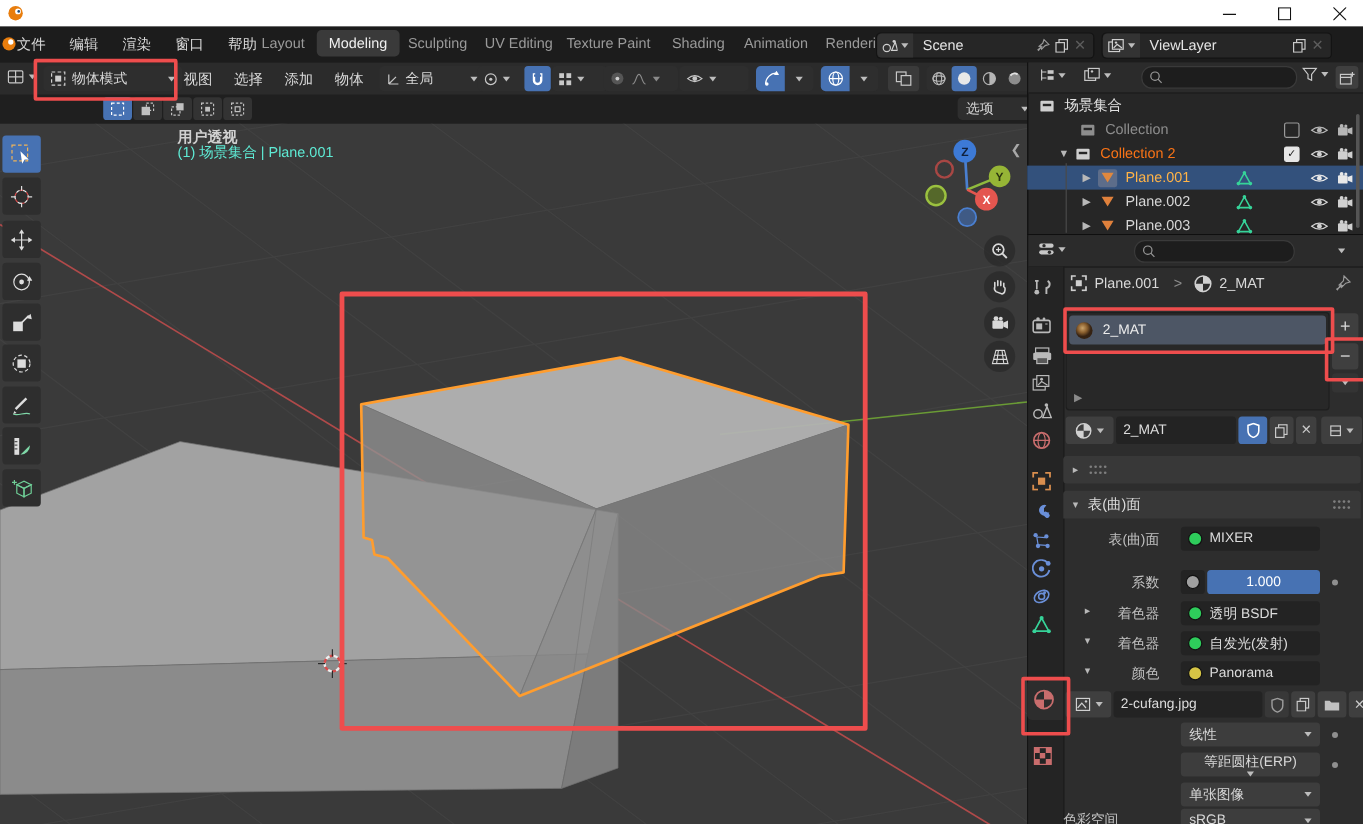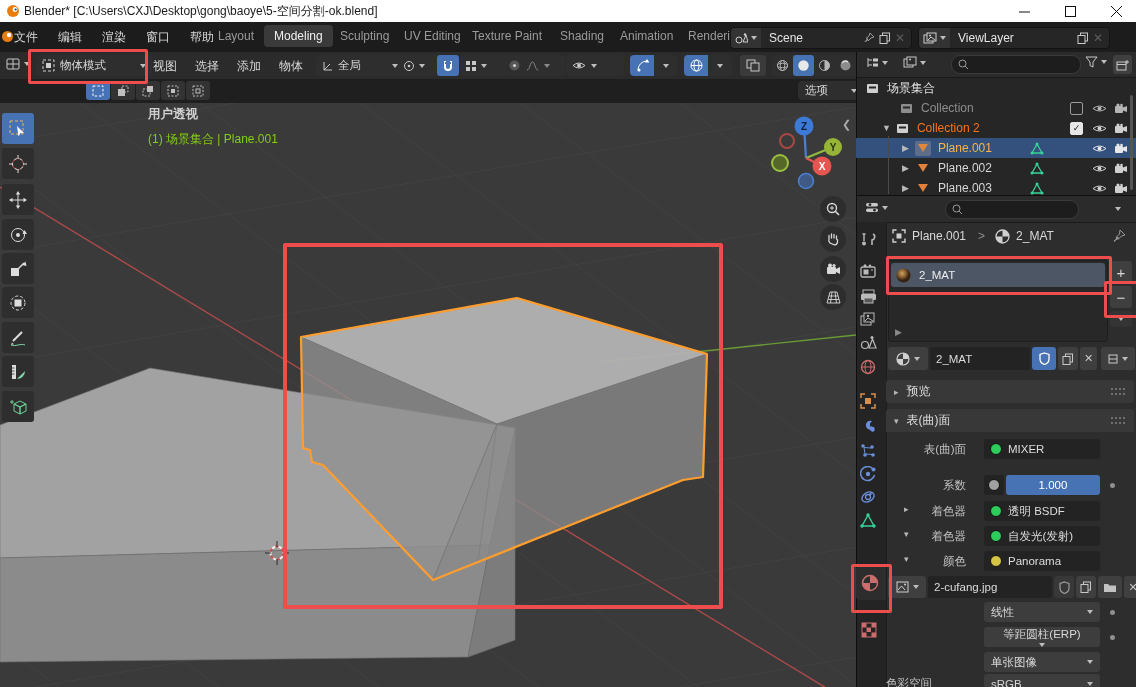--- a/index.html
+++ b/index.html
@@ -28,21 +28,20 @@
 <div id="app">
 
   <div class="abs" style="left:0;top:0;width:1136px;height:22px;background:#ffffff;border-bottom:1px solid #d8d8d8;">
     <span class="abs" style="left:6px;top:4px;">
       <svg width="14" height="14">
           <circle cx="7" cy="7" r="6" fill="#e87d0d"></circle>
           <circle cx="9" cy="5.5" r="2.4" fill="#fff"></circle>
           <circle cx="9.6" cy="5.5" r="1.1" fill="#1b4a7a"></circle>
         </svg>
     </span>
-    <span class="abs" style="left:24px;top:3px;color:#1a1a1a;font-size:12px;">Blender* [C:\Users\CXJ\Desktop\gong\baoye\5-空间分割-ok.blend]</span>
     <span class="abs" style="left:1004px;top:0;width:40px;height:22px;display:flex;align-items:center;justify-content:center;">
       <svg width="11" height="11">
           <line x1="0" y1="6" x2="11" y2="6" stroke="#111" stroke-width="1"></line>
         </svg>
     </span>
     <span class="abs" style="left:1050px;top:0;width:40px;height:22px;display:flex;align-items:center;justify-content:center;">
       <svg width="11" height="11">
           <rect x="0.5" y="0.5" width="10" height="10" fill="none" stroke="#111" stroke-width="1"></rect>
         </svg>
     </span>
@@ -330,21 +329,21 @@
         <circle cx="277" cy="450" r="6.5" fill="none" stroke="#d94c4c" stroke-width="2" stroke-dasharray="3.5 3.5"></circle>
         <circle cx="277" cy="450" r="6.5" fill="none" stroke="#eeeeee" stroke-width="2" stroke-dasharray="3.5 3.5" stroke-dashoffset="3.5"></circle>
         <line x1="277" y1="438" x2="277" y2="444" stroke="#2a2a2a"></line>
           <line x1="277" y1="456" x2="277" y2="462" stroke="#2a2a2a"></line>
         <line x1="265" y1="450" x2="271" y2="450" stroke="#2a2a2a"></line>
           <line x1="283" y1="450" x2="289" y2="450" stroke="#2a2a2a"></line>
       </g>
     </svg>
 
     <span class="abs" style="left:148px;top:3px;color:#d0d0d0;font-size:12.5px;font-weight:bold;">用户透视</span>
-    <span class="abs" style="left:148px;top:28px;color:#84cc16;font-size:12px;">(1) 场景集合 | Plane.001</span>
+    <span class="abs" style="left:148px;top:16px;color:#5eead4;font-size:12px;">(1) 场景集合 | Plane.001</span>
     <span class="abs" style="left:842px;top:15px;color:#a8a8a8;font-size:11px;">❮</span>
   </div>
 
   <div>
     <div class="abs btn" style="left:2px;top:113px;width:32px;height:31px;background:#4772b3;">
       <svg width="18" height="18">
           <rect x="1" y="1" width="13" height="13" fill="none" stroke="#f0b45a" stroke-dasharray="3 2"></rect>
           <polygon points="8,6 15,13 11.5,13 9.5,16.5" fill="#fff"></polygon>
         </svg>
     </div>
@@ -819,21 +818,20 @@
       <svg width="10" height="10">
           <rect x="1" y="1" width="8" height="8" fill="none" stroke="#c9c9c9"></rect>
           <line x1="1" y1="5" x2="9" y2="5" stroke="#c9c9c9"></line>
         </svg>
       <span class="chev"></span>
     </span>
   </div>
 
   <div class="abs row" style="left:886px;top:380px;width:248px;height:23px;background:#383838;border-radius:3px;padding:0 8px;box-sizing:border-box;">
     <span class="exp" style="margin-right:8px;">▸</span>
-    <span style="color:#dcdcdc;flex:1;">预览</span>
     <svg width="16" height="9">
         <g fill="#7e7e7e">
           <circle cx="2" cy="2" r="1.1"></circle>
           <circle cx="6" cy="2" r="1.1"></circle>
           <circle cx="10" cy="2" r="1.1"></circle>
           <circle cx="14" cy="2" r="1.1"></circle>
           <circle cx="2" cy="7" r="1.1"></circle>
           <circle cx="6" cy="7" r="1.1"></circle>
           <circle cx="10" cy="7" r="1.1"></circle>
           <circle cx="14" cy="7" r="1.1"></circle>

